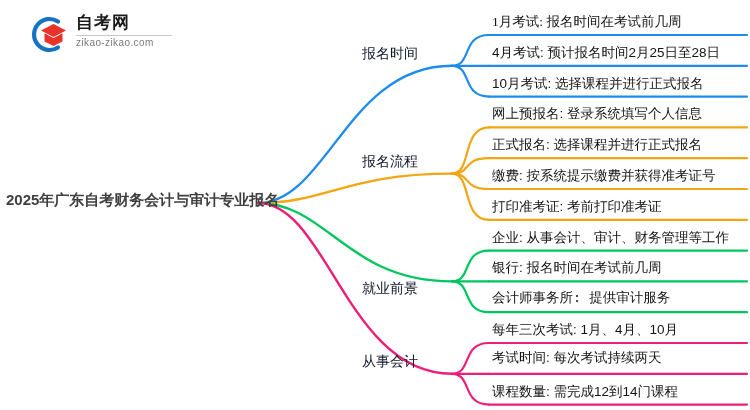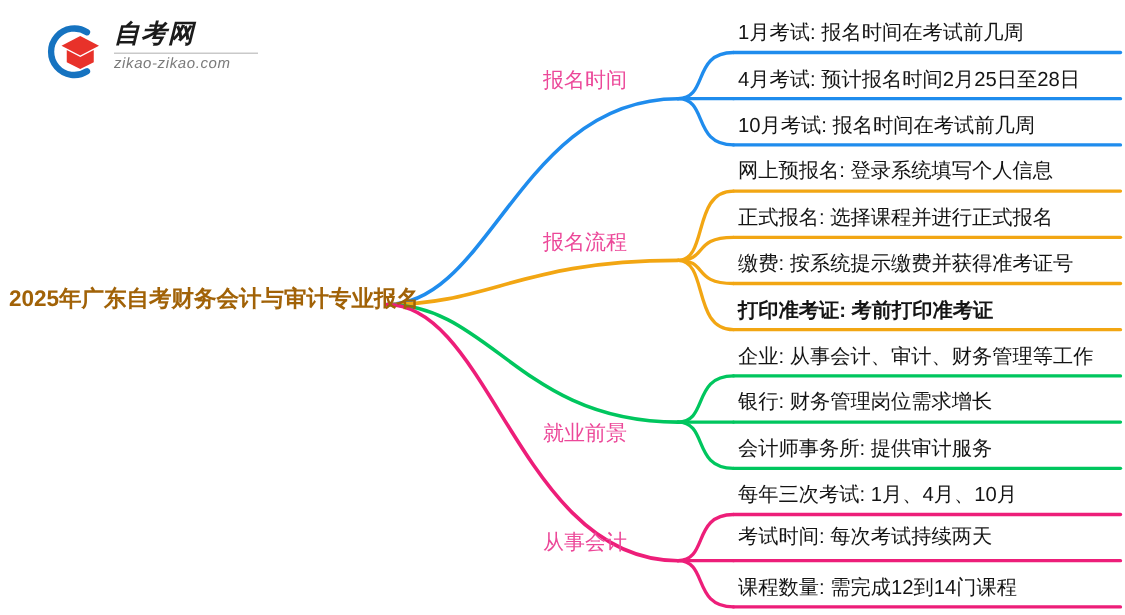--- a/index.html
+++ b/index.html
@@ -43,21 +43,20 @@
     position: absolute;
     left: 0; top: 2px;
     width: 42px;
     height: 40px;
   }
   .logo-text-wrap {
     position: absolute;
     left: 48px;
     top: 1px;
     width: 100px;
-    font-style: italic;
   }
   .logo-cn {
     font-size: 17px;
     font-weight: 700;
     color: #1b1b1b;
     letter-spacing: 1px;
     line-height: 20px;
     white-space: nowrap;
   }
   .logo-rule {
@@ -76,30 +75,30 @@
 
   
   .root-label {
     position: absolute;
     left: 6px;
     top: 190px;
     width: 248px;
     text-align: left;
     font-size: 15px;
     font-weight: 700;
-    color: #a16207;
+    color: #404040;
     line-height: 20px;
     white-space: nowrap;
   }
 
   
   .branch-label {
     position: absolute;
     font-size: 14px;
-    color: #ec4899;
+    color: #0f172a;
     line-height: 18px;
     white-space: nowrap;
     text-align: left;
   }
 
   
   .leaf {
     position: absolute;
     left: 492px;
     width: 256px;
@@ -165,50 +164,50 @@
         <line x1="489" y1="373.8" x2="747" y2="373.8" stroke="#ed1e79" stroke-width="2.2" stroke-linecap="round"></line>
         <path d="M 452 373.8 C 472.35 373.8 461.25 404.6 489 404.6" fill="none" stroke="#ed1e79" stroke-width="2.2" stroke-linecap="round"></path>
         <line x1="489" y1="404.6" x2="747" y2="404.6" stroke="#ed1e79" stroke-width="2.2" stroke-linecap="round"></line>
       </g>
   </svg>
 
   <div class="root-label">2025年广东自考财务会计与审计专业报名</div>
 
   <div id="nodes">
       <div class="branch-label" style="left: 362px; top: 43.8px;">报名时间</div>
-      <div class="leaf" style="top: 11px;">
+      <div class="leaf" style="top: 11px; font-family: Liberation Serif, serif;">
         <div class="leaf-text">1月考试: 报名时间在考试前几周</div>
       </div>
       <div class="leaf" style="top: 41.8px; text-align: right;">
         <div class="leaf-text">4月考试: 预计报名时间2月25日至28日</div>
       </div>
       <div class="leaf" style="top: 72.6px;">
-        <div class="leaf-text">10月考试: 报名时间在考试前几周</div>
+        <div class="leaf-text">10月考试: 选择课程并进行正式报名</div>
       </div>
       <div class="branch-label" style="left: 362px; top: 151.6px;">报名流程</div>
       <div class="leaf" style="top: 103.4px;">
         <div class="leaf-text">网上预报名: 登录系统填写个人信息</div>
       </div>
       <div class="leaf" style="top: 134.2px; text-decoration: underline;">
         <div class="leaf-text">正式报名: 选择课程并进行正式报名</div>
       </div>
       <div class="leaf" style="top: 165px;">
         <div class="leaf-text">缴费: 按系统提示缴费并获得准考证号</div>
       </div>
-      <div class="leaf" style="top: 195.8px; font-weight: bold;">
+      <div class="leaf" style="top: 195.8px;">
         <div class="leaf-text">打印准考证: 考前打印准考证</div>
       </div>
       <div class="branch-label" style="left: 362px; top: 259.4px; margin-top: 20px;">就业前景</div>
       <div class="leaf" style="top: 226.6px;">
         <div class="leaf-text">企业: 从事会计、审计、财务管理等工作</div>
       </div>
       <div class="leaf" style="top: 257.4px;">
-        <div class="leaf-text">银行: 财务管理岗位需求增长</div>
-      </div>
-      <div class="leaf" style="top: 288.2px;">
+        <div class="leaf-text">银行: 报名时间在考试前几周</div>
+      </div>
+      <div class="leaf" style="top: 288.2px; font-family: Liberation Mono, monospace;">
         <div class="leaf-text">会计师事务所: 提供审计服务</div>
       </div>
       <div class="branch-label" style="left: 362px; top: 351.8px;">从事会计</div>
       <div class="leaf" style="top: 319px;">
         <div class="leaf-text">每年三次考试: 1月、4月、10月</div>
       </div>
       <div class="leaf" style="top: 347px;">
         <div class="leaf-text">考试时间: 每次考试持续两天</div>
       </div>
       <div class="leaf" style="top: 380.6px;">

